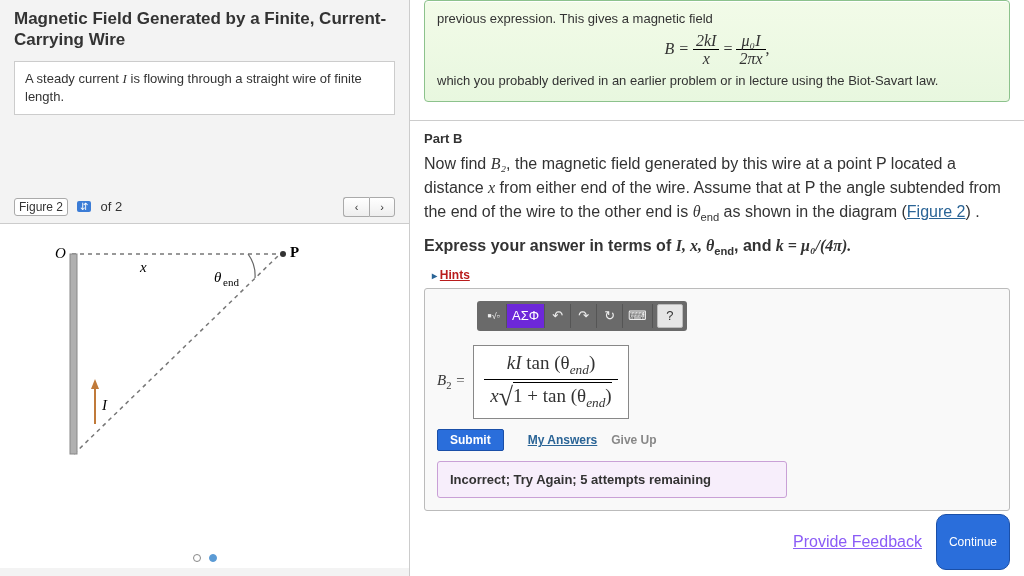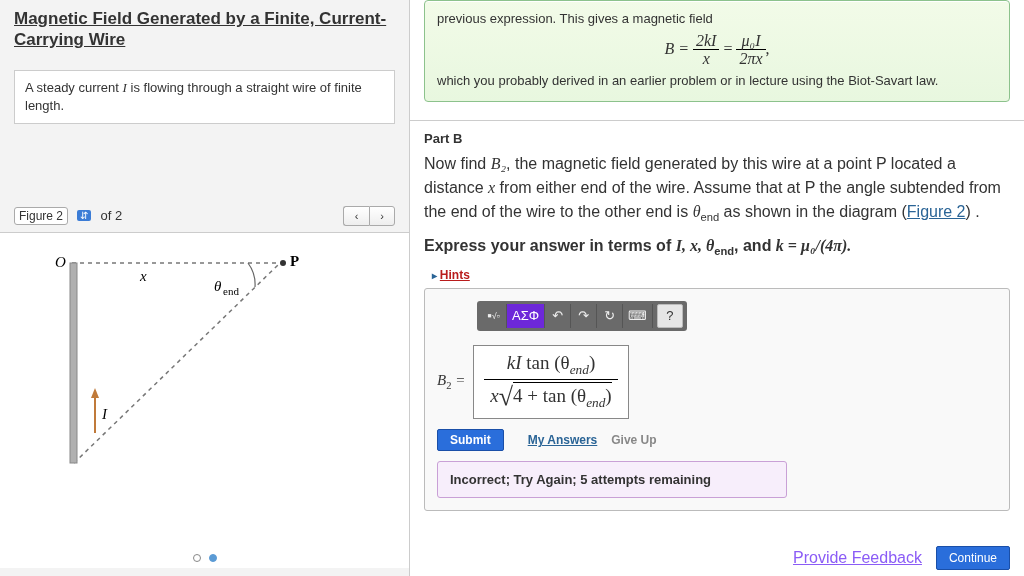--- a/index.html
+++ b/index.html
@@ -19,22 +19,21 @@
   border-right: 1px solid #ccc;
   padding: 8px 14px;
   position: relative;
   display: flex;
   flex-direction: column;
 }
 .title {
   font-size: 17px;
   font-weight: bold;
   line-height: 1.25;
-  margin-bottom: 19px;
-  text-decoration: underline;
+  margin-bottom: 10px;
 }
 .prompt-box {
   border: 1px solid #ccc;
   background: #fff;
   padding: 8px 10px;
   font-size: 13px;
   line-height: 1.4;
 }
 .figure-bar {
   display: flex;
@@ -170,22 +169,22 @@
 }
 .footer {
   position: absolute;
   bottom: 6px; right: 14px;
   display: flex; align-items: center; gap: 14px;
 }
 .btn-continue {
   background: #2a6edb;
   color: #fff;
   border: 1px solid #1a4fa8;
-  border-radius: 2px;
-  padding: 4px 12px;
+  border-radius: 10px;
+  padding: 20px 12px;
   font-size: 12px;
   cursor: pointer;
 }
 .provide { color: #8b5cf6; text-decoration: underline; font-size: 16px; cursor: pointer; }
 .spinner-badge {
   background: #3b7cd6;
   color: #fff;
   border-radius: 2px;
   padding: 0 3px;
   font-size: 10px;
@@ -277,21 +276,21 @@
     <div class="answer-row">
       <div class="answer-label">
         <span class="it">B</span><span class="sub" style="font-style:normal">2</span><span> = </span>
       </div>
       <div class="answer-input">
         <div class="big-frac">
           <div>
             <span class="it">kI </span><span>tan</span><span> (θ</span><span class="sub" style="font-style:italic">end</span><span>)</span>
           </div>
           <div>
-            <span class="it">x</span><span style="font-size:26px;vertical-align:-3px">√</span><span style="border-top:1.5px solid #000;padding-top:2px"><span>4 + tan (θ</span><span class="sub" style="font-style:italic">end</span><span>)</span></span>
+            <span class="it">x</span><span style="font-size:26px;vertical-align:-3px">√</span><span style="border-top:1.5px solid #000;padding-top:2px"><span>1 + tan (θ</span><span class="sub" style="font-style:italic">end</span><span>)</span></span>
           </div>
         </div>
       </div>
     </div>
 
     <div class="controls">
       <button class="btn-submit">Submit</button>
       <span class="myans">My Answers</span>
       <span class="giveup">Give Up</span>
     </div>

